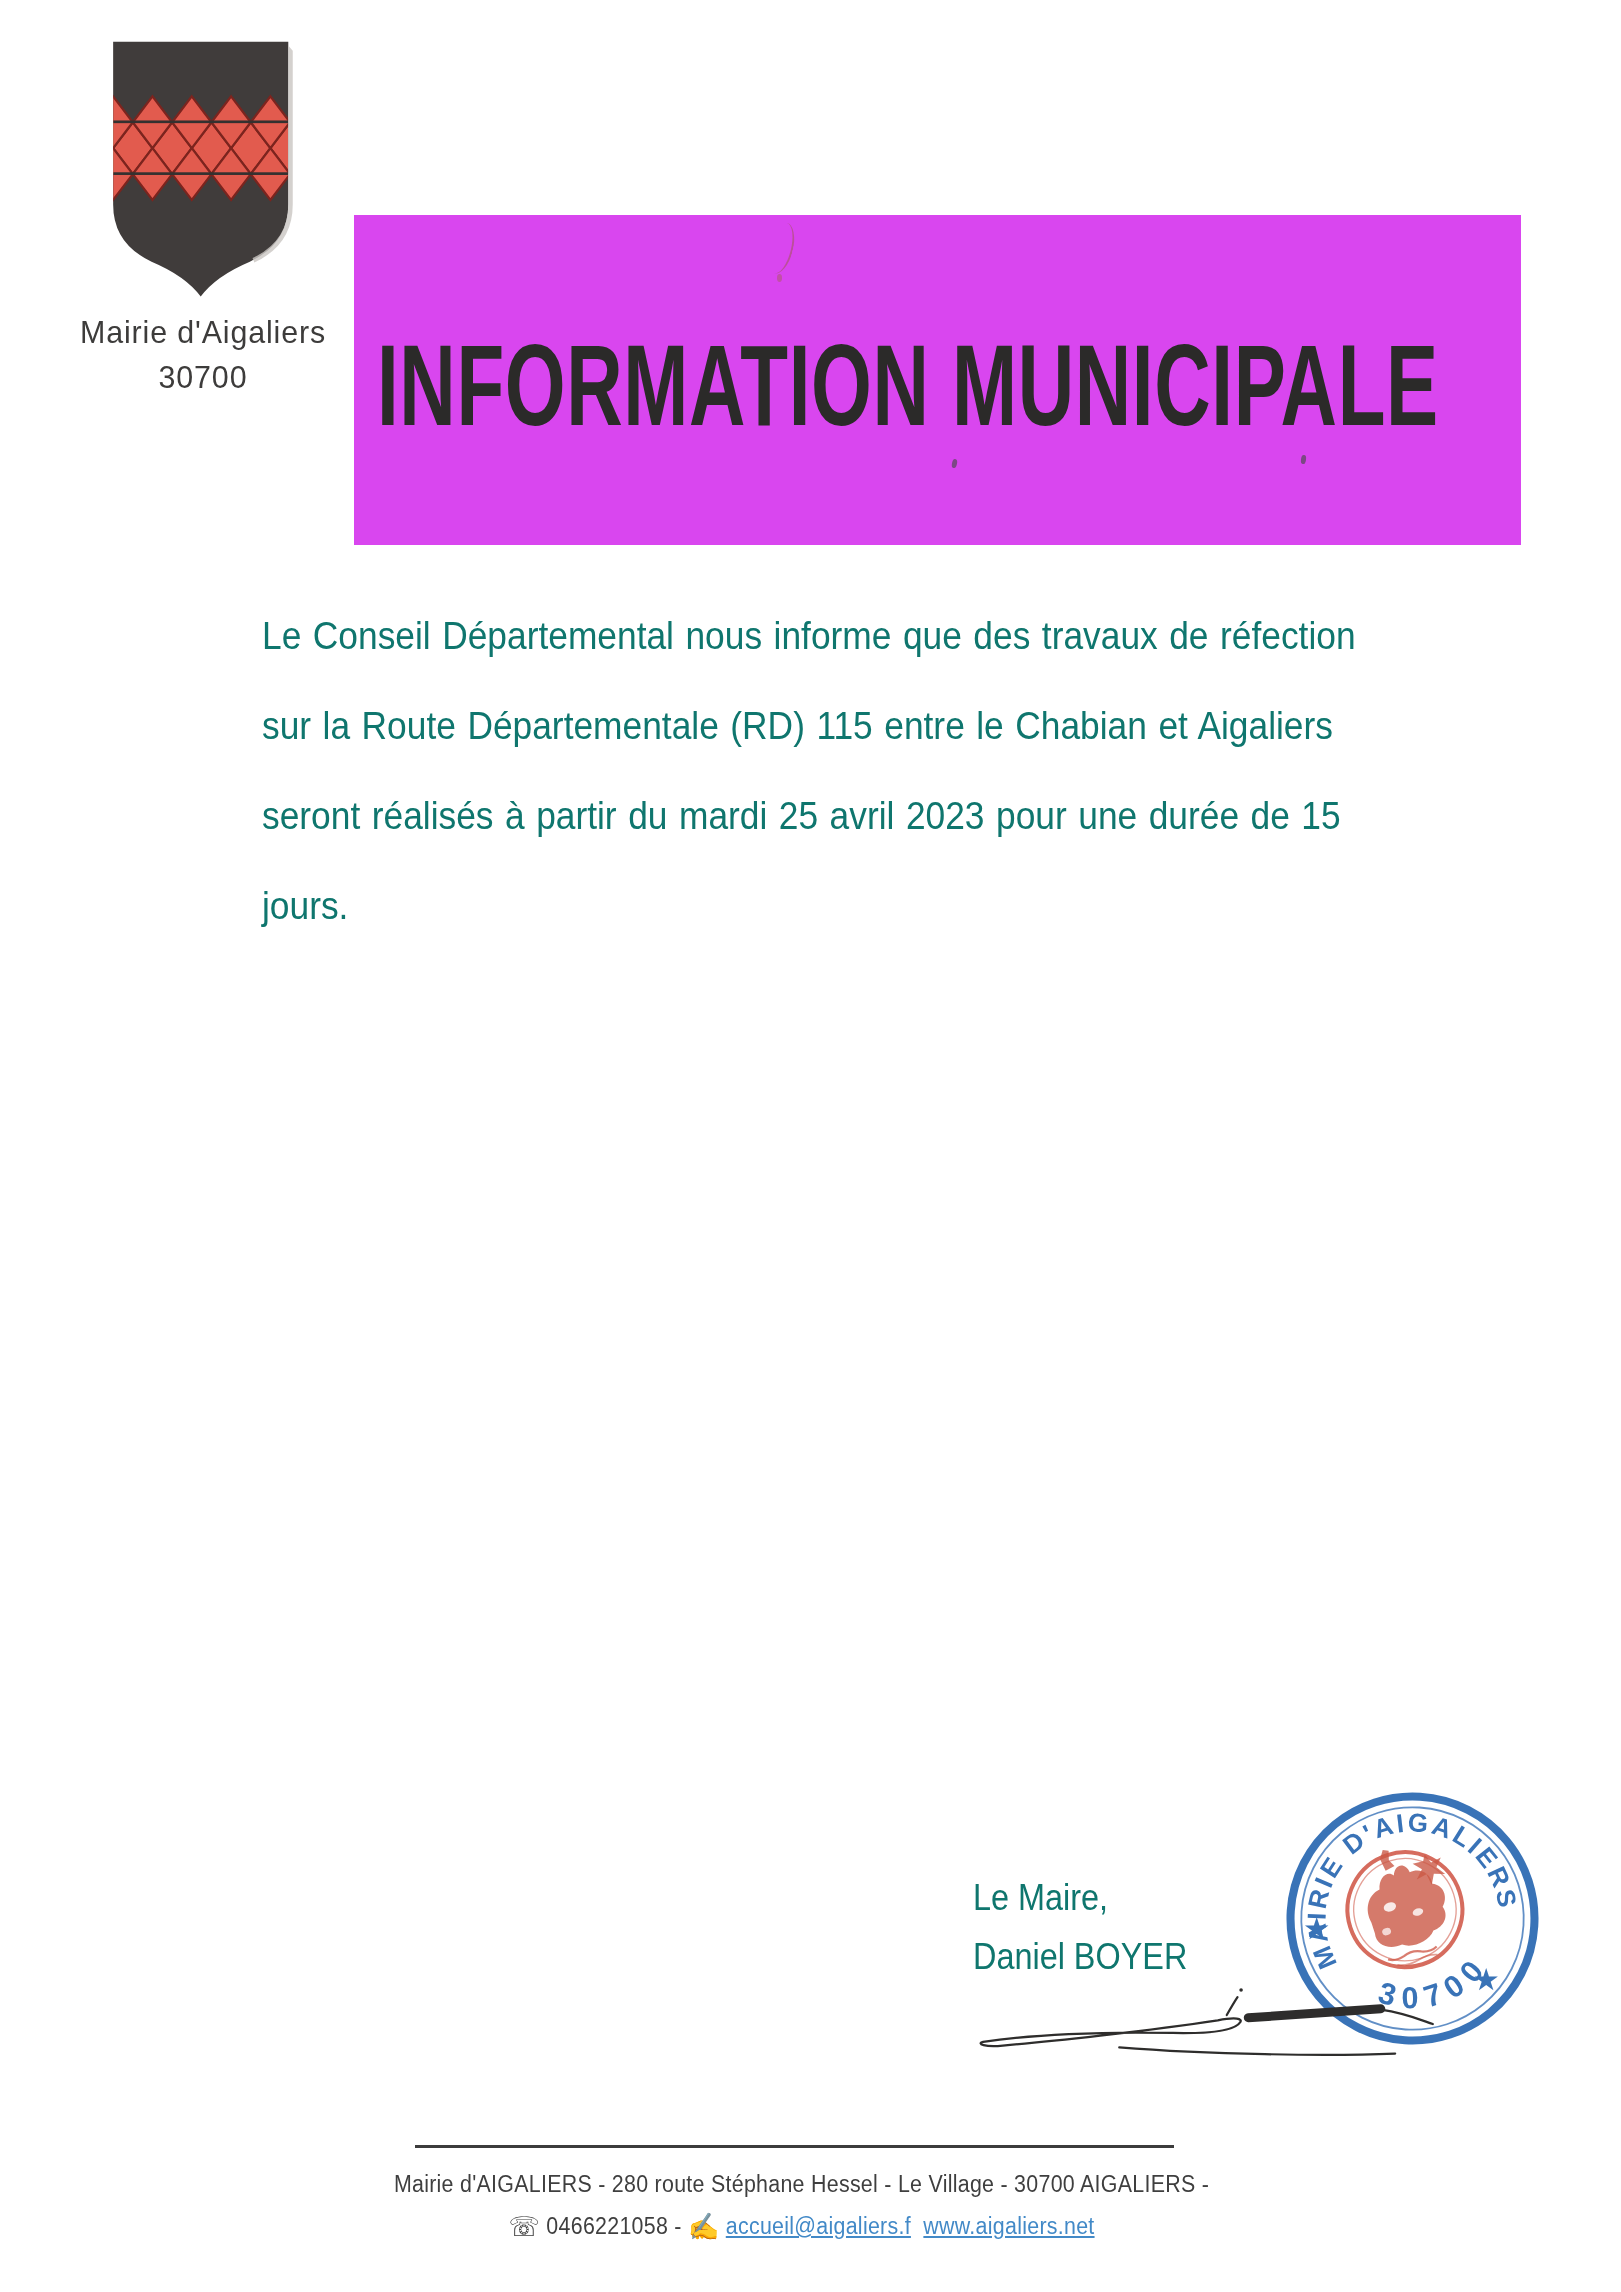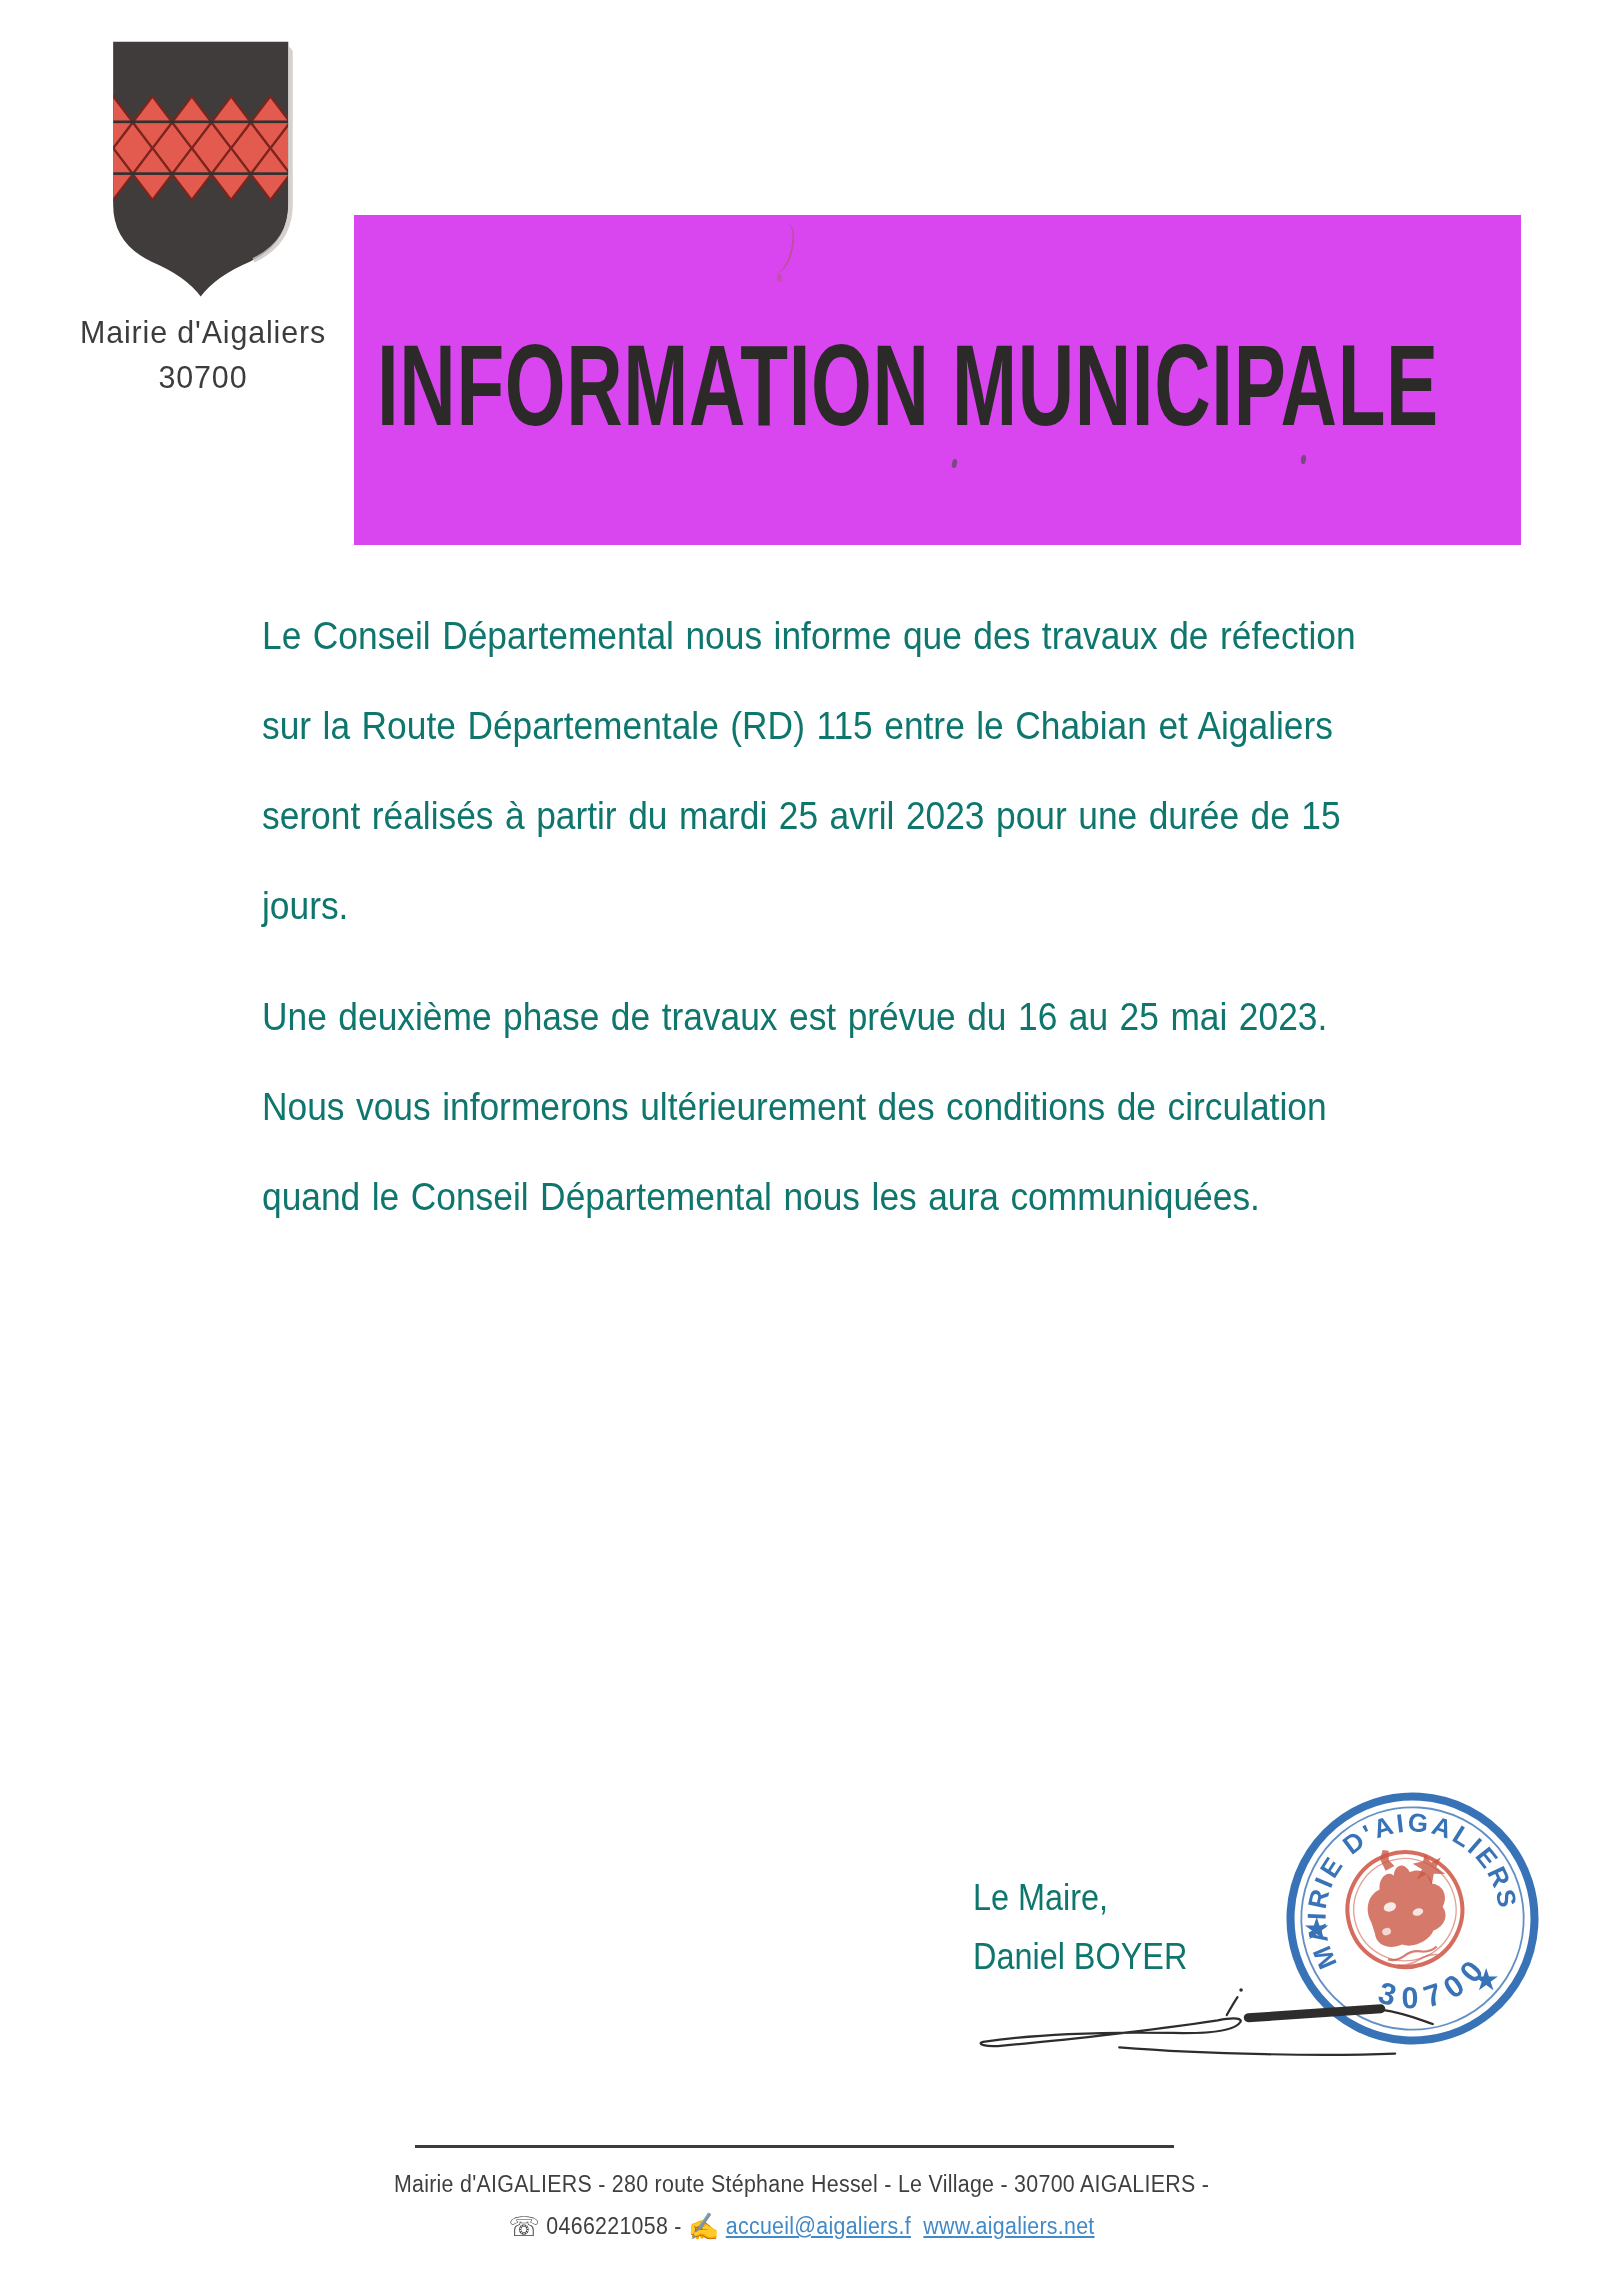--- a/index.html
+++ b/index.html
@@ -104,25 +104,20 @@
     <div class="speck s2"></div>
   </div>
 
   <div class="doc-body">
     <div class="para p1">
       <div class="body-line">Le Conseil Départemental nous informe que des travaux de réfection</div>
       <div class="body-line">sur la Route Départementale (RD) 115 entre le Chabian et Aigaliers</div>
       <div class="body-line">seront réalisés à partir du mardi 25 avril 2023 pour une durée de 15</div>
       <div class="body-line">jours.</div>
     </div>
-    <div class="para p4">
-      <div class="body-line">Une deuxième phase de travaux est prévue du 16 au 25 mai 2023.</div>
-      <div class="body-line">Nous vous informerons ultérieurement des conditions de circulation</div>
-      <div class="body-line">quand le Conseil Départemental nous les aura communiquées.</div>
-    </div>
   </div>
 
   <div class="sig-block">
     <div class="sig-line">Le Maire,</div>
     <div class="sig-line">Daniel BOYER</div>
   </div>
 
   <svg class="stamp-svg" width="287" height="287" viewBox="0 0 320 320">
     <g transform="rotate(-18 160 160)">
       <circle cx="160" cy="160" r="136" fill="none" stroke="#2f6cb4" stroke-width="9"></circle>

